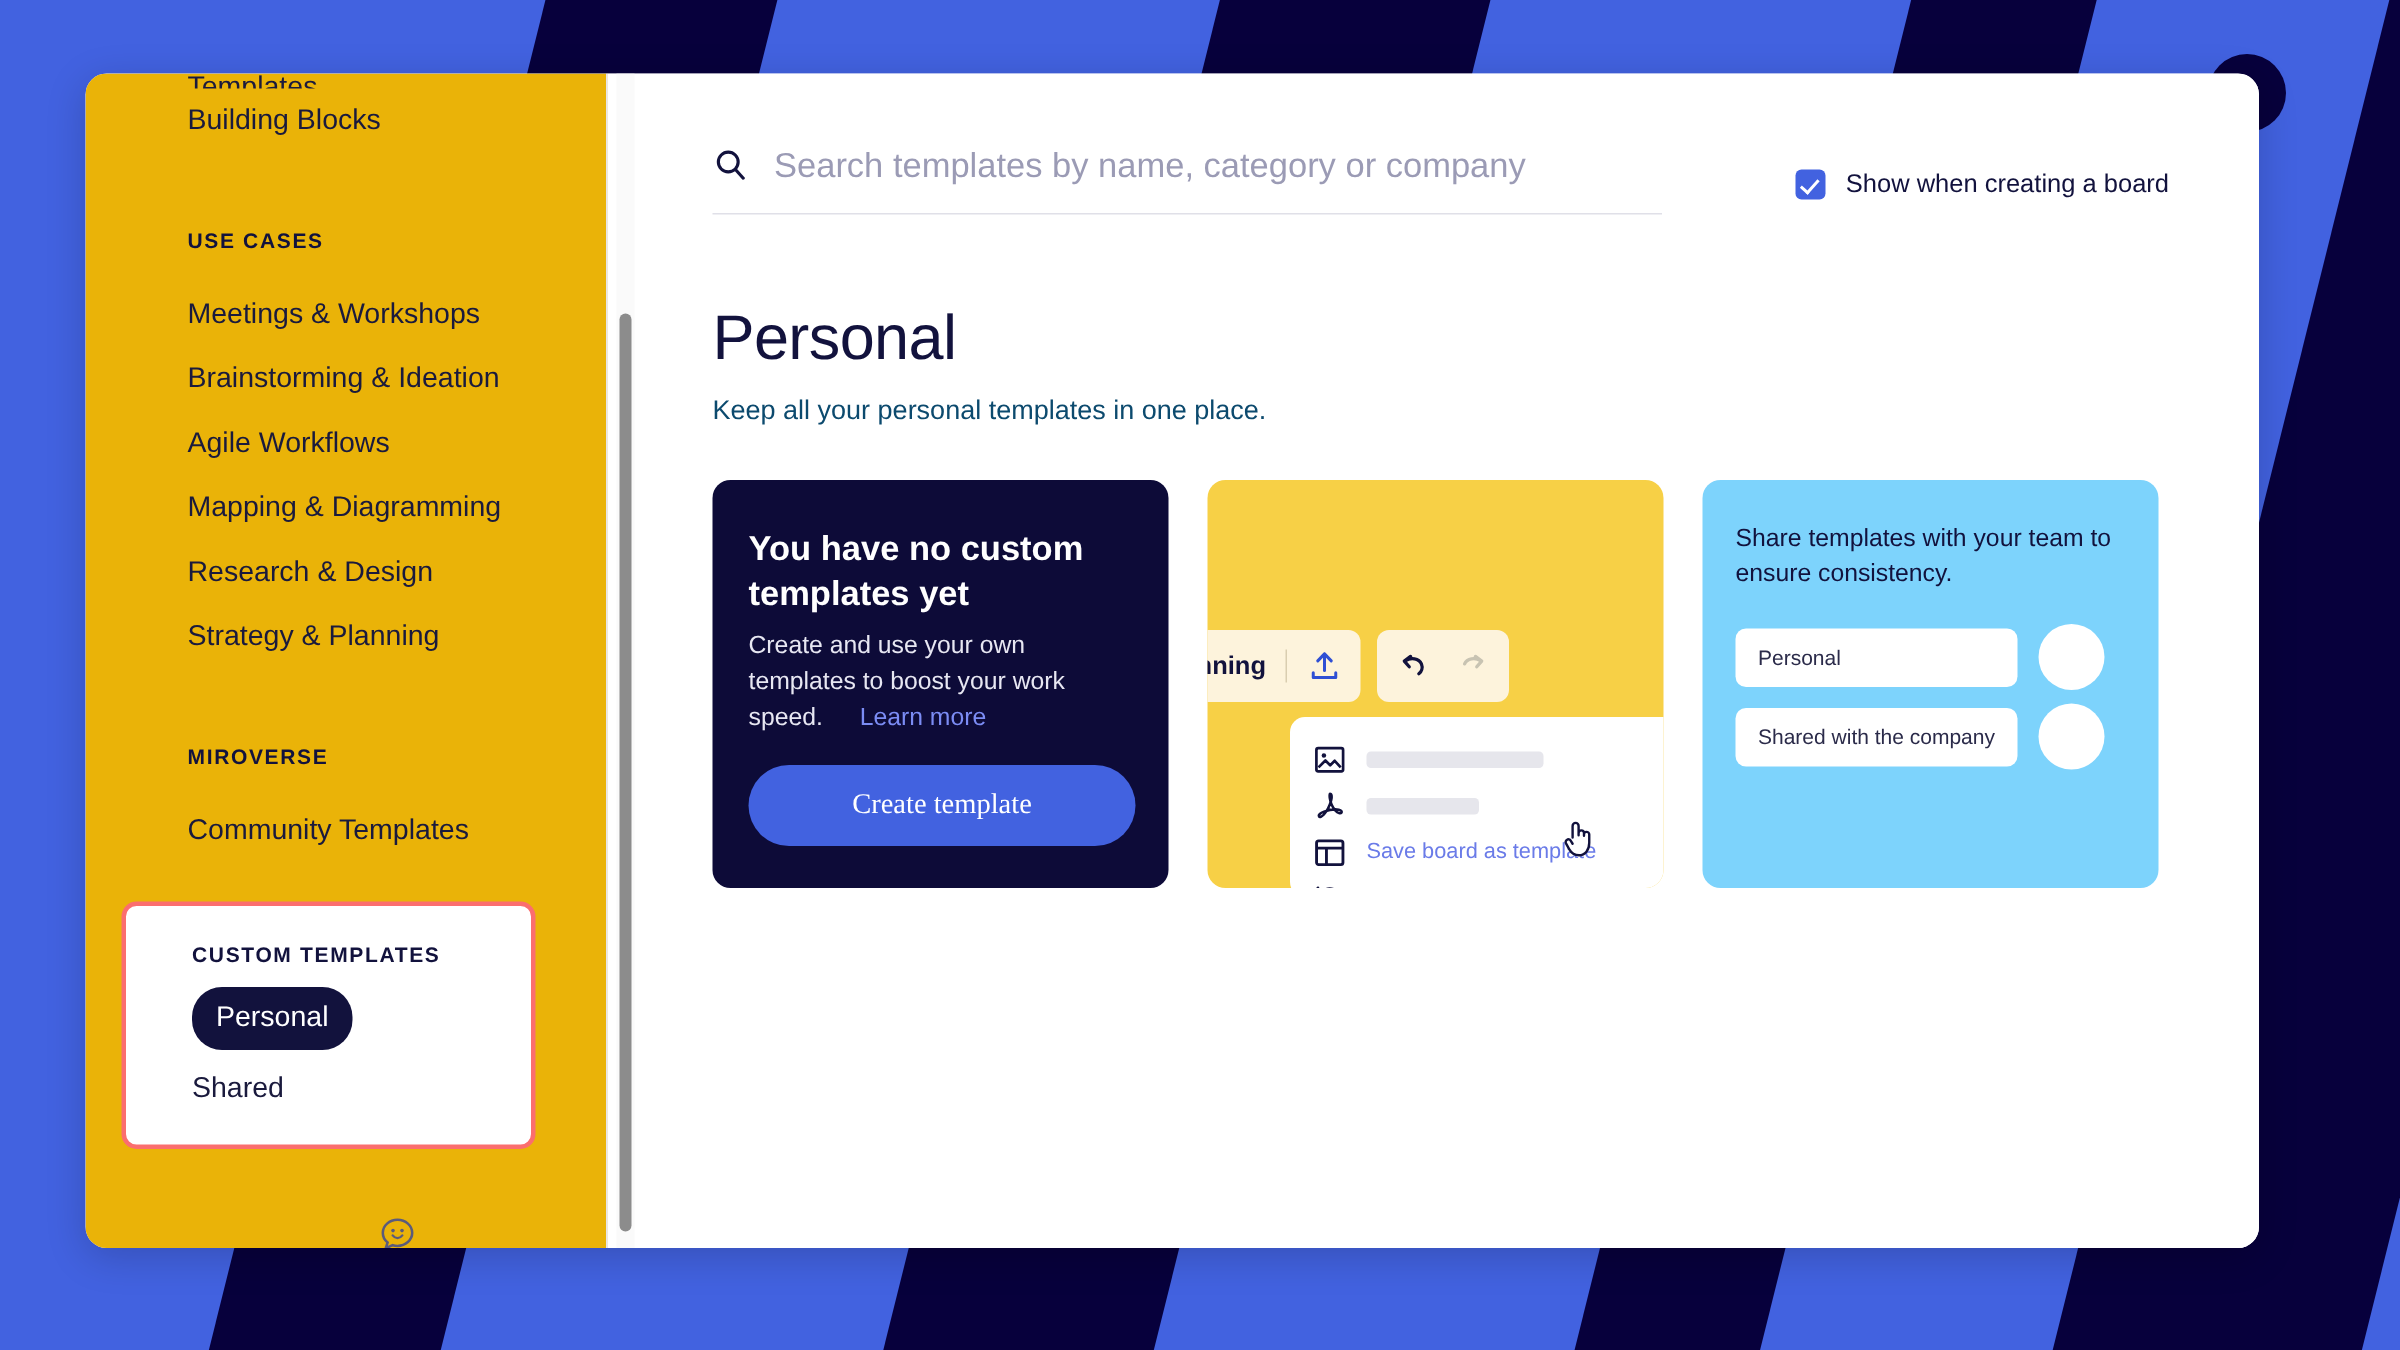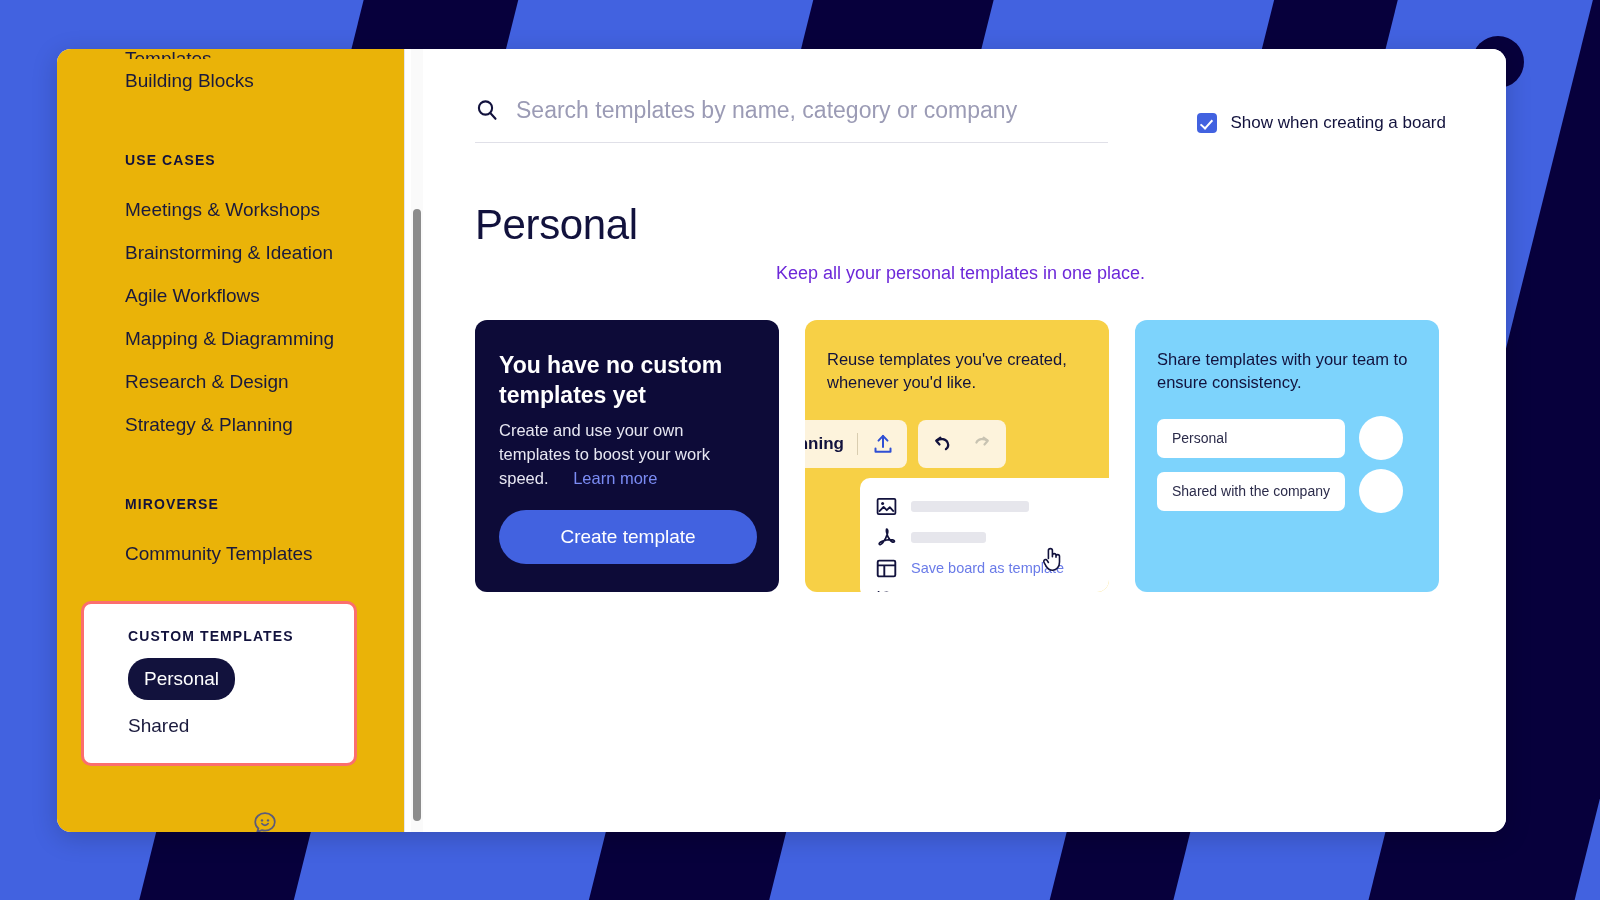--- a/index.html
+++ b/index.html
@@ -229,22 +229,21 @@
   #page-title {
     margin-top: 58px;
     font-size: 42px;
     color: #12123D;
     font-weight: normal;
     letter-spacing: -0.4px;
   }
   #page-subtitle {
     margin-top: 14px;
     font-size: 18px;
-    color: #6d28d9;
-    text-align: center;
+    color: #0c4a6e;
   }
 
   
   #cards {
     display: flex;
     gap: 26px;
     margin-top: 36px;
   }
   .card {
     width: 304px;
@@ -274,21 +273,21 @@
   }
   #learn-more { color: #7B8CF4; cursor: pointer; margin-left: 20px; }
   #create-template-btn {
     margin-top: 20px;
     width: 258px;
     height: 54px;
     background: #4262E0;
     color: #fff;
     border: none;
     border-radius: 27px;
-    font-family: Liberation Sans, sans-serif;
+    font-family: Liberation Serif, serif;
     font-size: 19px;
     cursor: pointer;
   }
 
   
   #card-reuse { background: #F7D046; }
   .card-caption {
     font-size: 16.5px;
     line-height: 1.42;
     color: #12123D;
@@ -489,21 +488,20 @@
 
       <section class="card" id="card-empty">
         <div id="empty-title">You have no custom templates yet</div>
         <div id="empty-body">
           <span>Create and use your own templates to boost your work speed. </span><span id="learn-more">Learn more</span>
         </div>
         <button id="create-template-btn">Create template</button>
       </section>
 
       <section class="card" id="card-reuse">
-        <div class="card-caption">Reuse templates you've created, whenever you'd like.</div>
 
         <div id="toolbar-left">
           <span class="lbl">nning</span>
           <span class="tb-divider"></span>
           <span>
             <svg class="ico" width="24" height="24" viewBox="0 0 24 24">
               <path d="M12 4v11" stroke="#2F4FD4" stroke-width="2" stroke-linecap="round"></path>
               <path d="M7.5 8.6L12 3.9l4.5 4.7" fill="none" stroke="#2F4FD4" stroke-width="2" stroke-linecap="round" stroke-linejoin="round"></path>
               <path d="M4.5 16.5v3.2h15v-3.2" fill="none" stroke="#2F4FD4" stroke-width="2" stroke-linecap="round" stroke-linejoin="round"></path>
             </svg>

